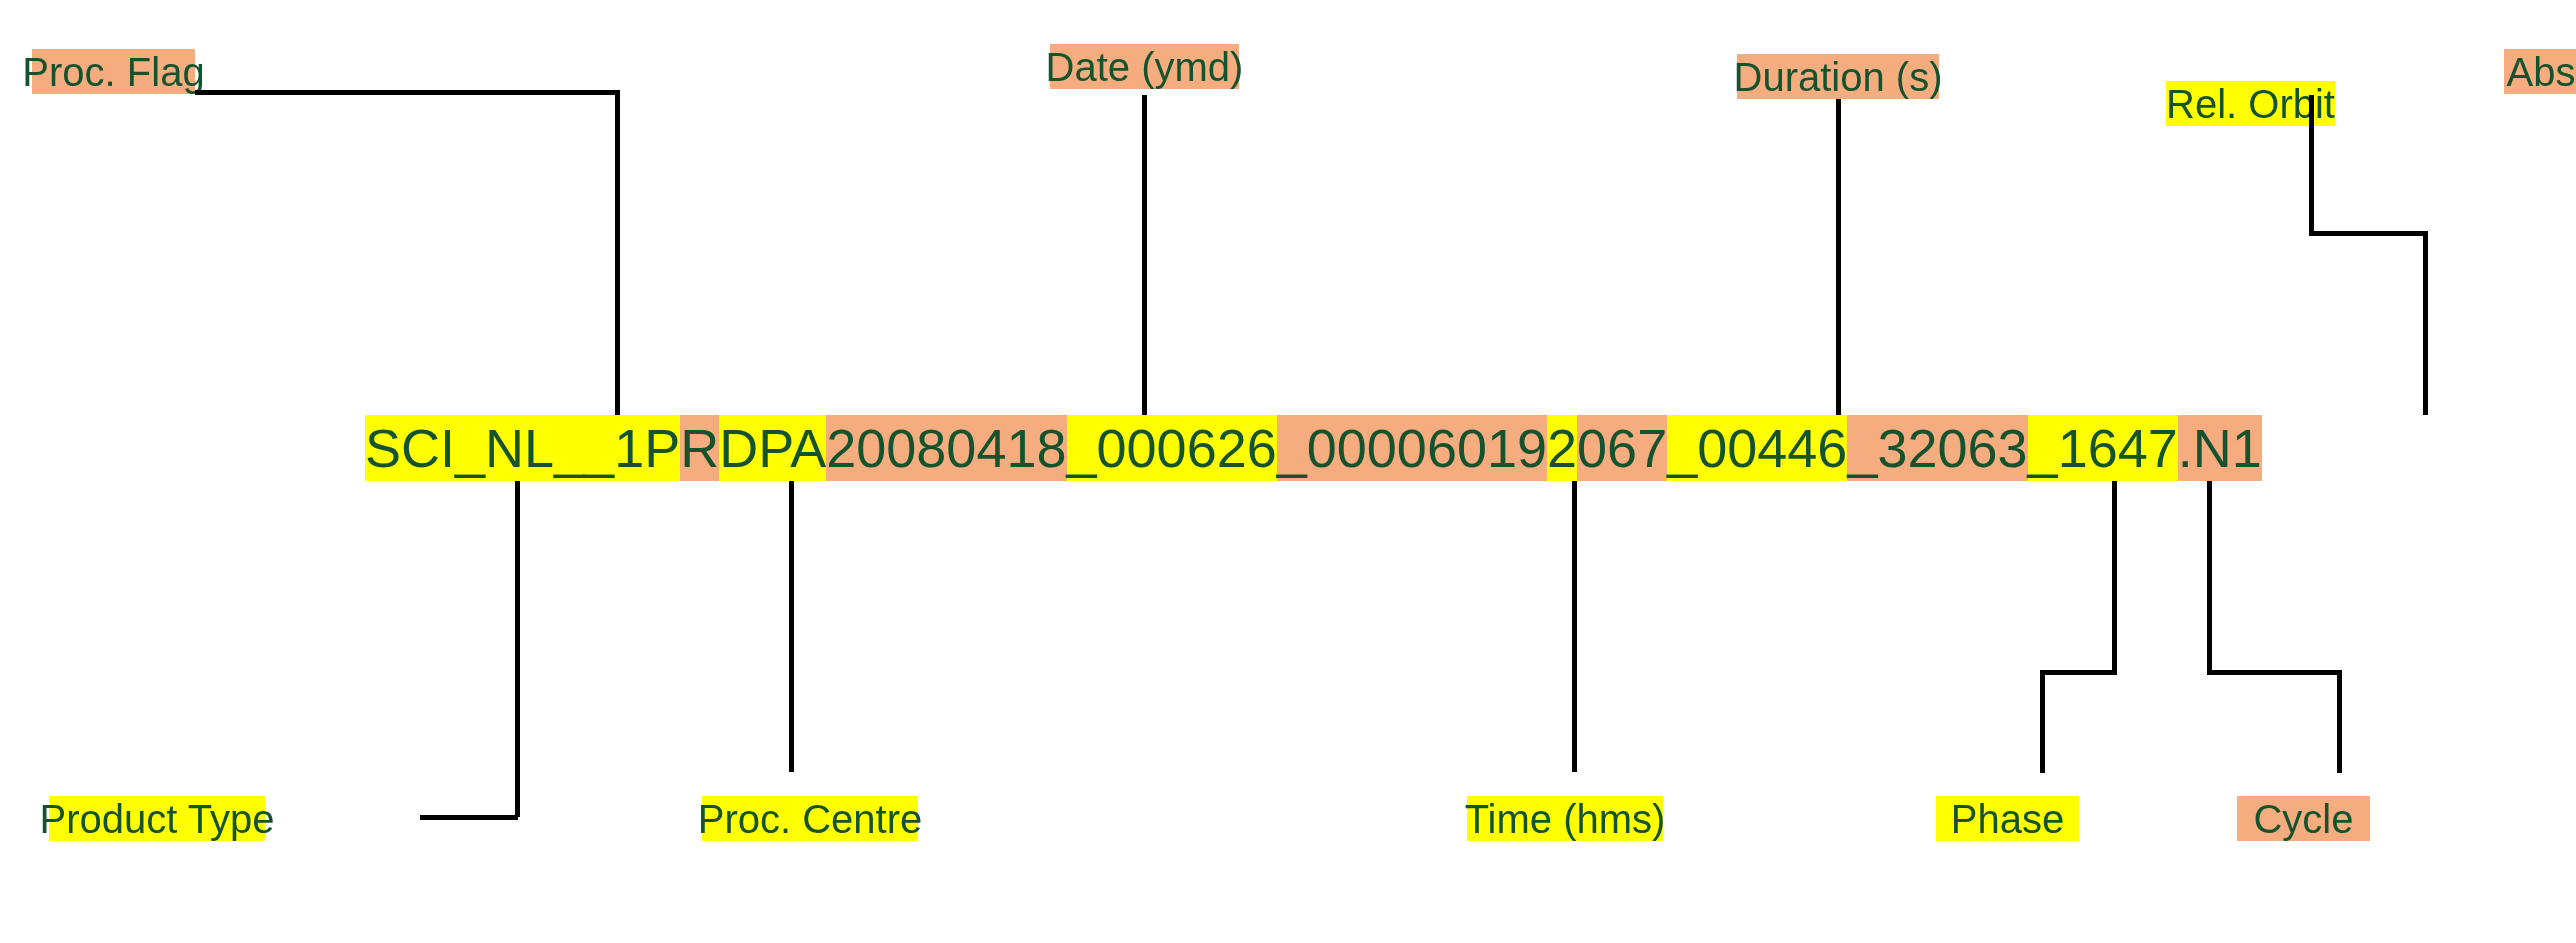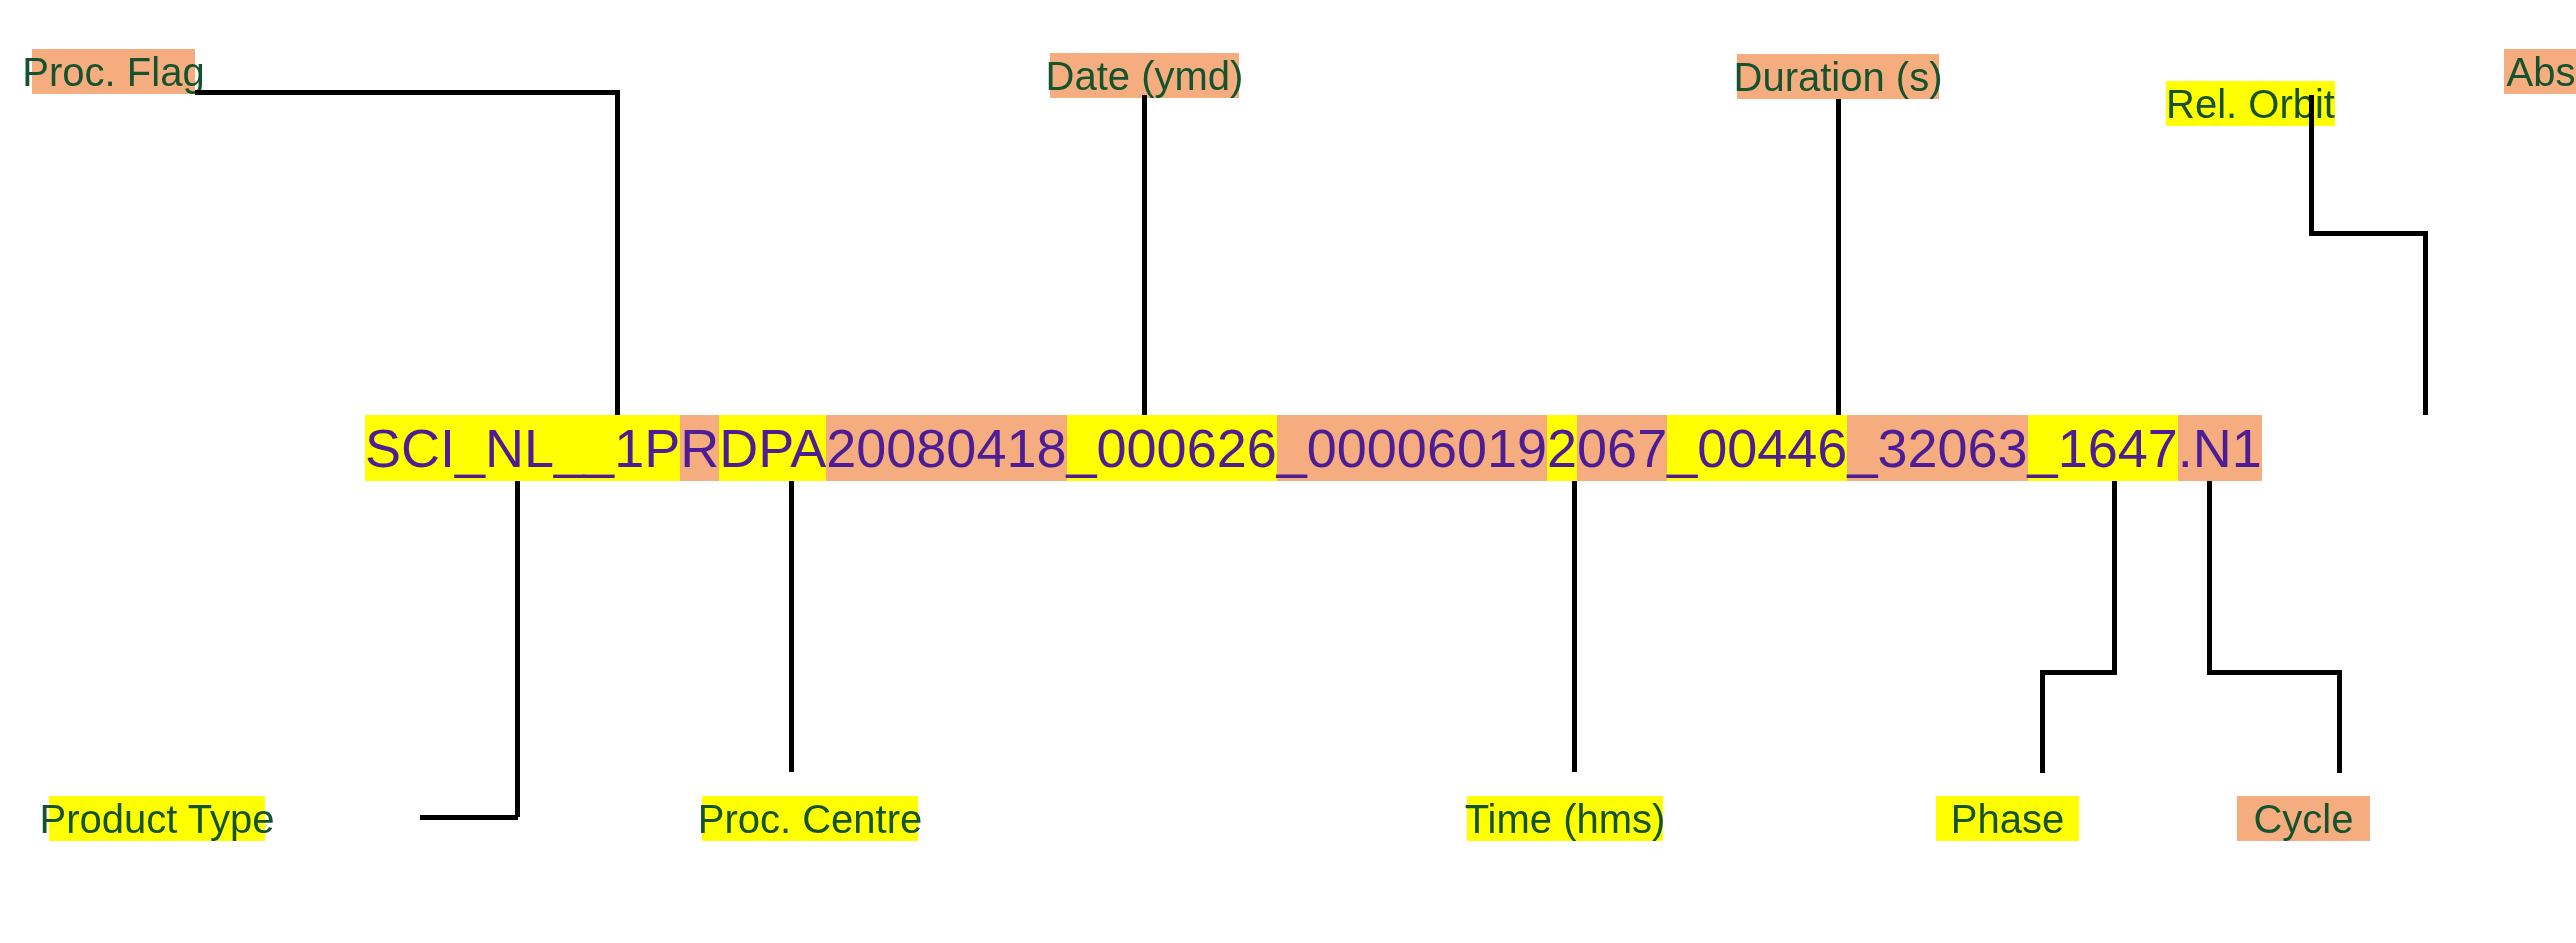--- a/index.html
+++ b/index.html
@@ -40,21 +40,21 @@
   #filename-bar {
     position: absolute;
     left: 365px;
     top: 415px;
     height: 66px;
     display: flex;
     align-items: center;
     font-family: "Liberation Sans", sans-serif;
     font-size: 54px;
     line-height: 66px;
-    color: #4c1d95;
+    color: #14532d;
     white-space: pre;
   }
   #filename-bar .seg {
     display: block;
     height: 66px;
     line-height: 66px;
     white-space: pre;
     text-align: center;
   }
   #filename-bar .seg.orange { background: #f5ad80; }
@@ -70,21 +70,21 @@
 </style>
 </head>
 <body>
 
 <div id="stage">
 
   <div class="chip orange" style="left:32px; top:49px; width:163px; height:45px;">
     <span>Proc. Flag</span>
   </div>
 
-  <div class="chip orange" style="left:1050px; top:53px; width:189px; height:45px;">
+  <div class="chip orange" style="left:1050px; top:44px; width:189px; height:45px;">
     <span>Date (ymd)</span>
   </div>
 
   <div class="chip orange" style="left:1737px; top:54px; width:202px; height:45px;">
     <span>Duration (s)</span>
   </div>
 
   <div class="chip yellow" style="left:2166px; top:49px; width:169px; height:45px;margin-top:32px;">
     <span>Rel. Orbit</span>
   </div>

